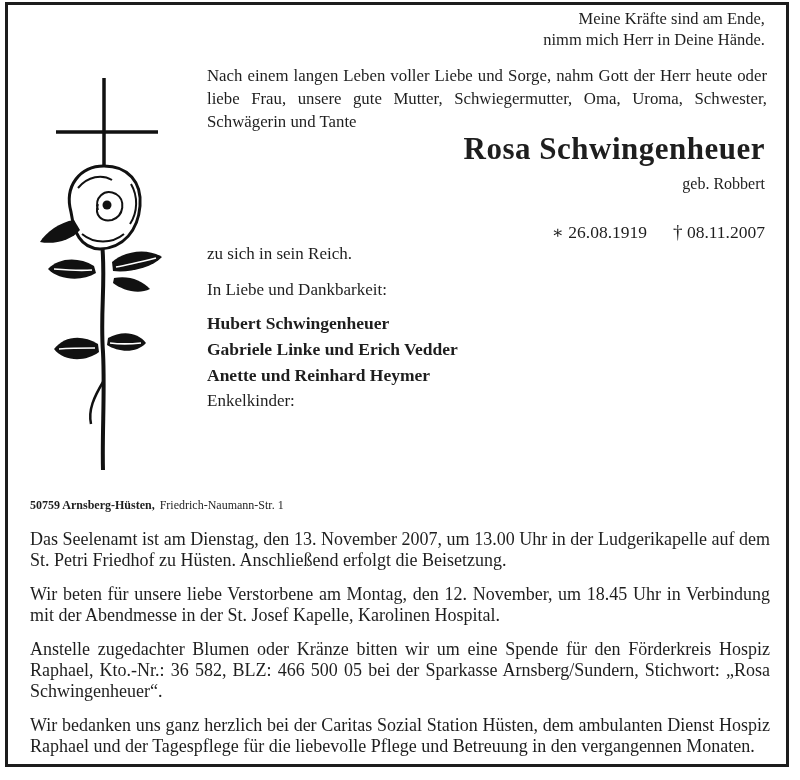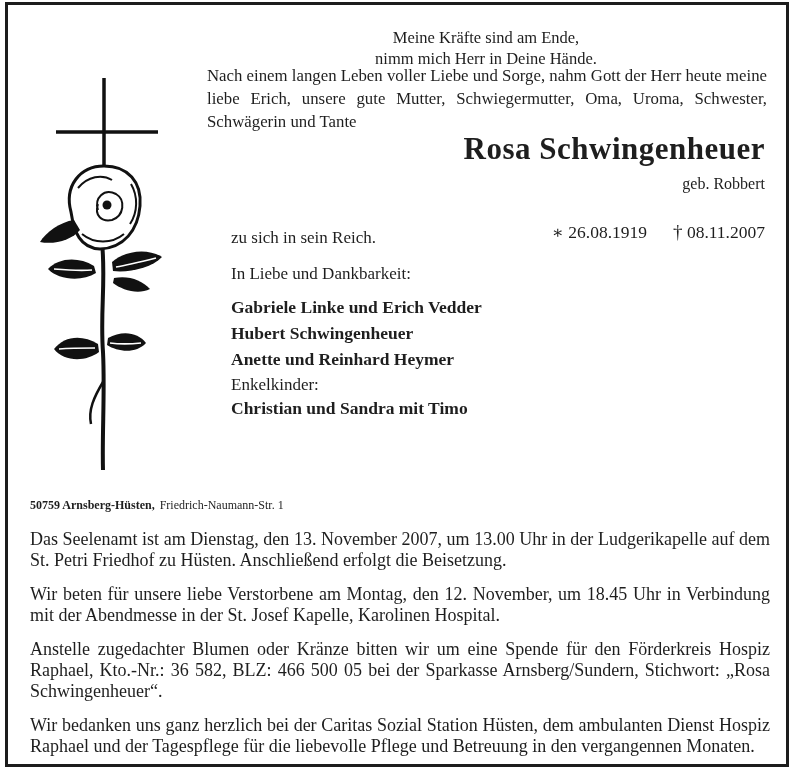--- a/index.html
+++ b/index.html
@@ -7,34 +7,34 @@
     width:800px;height:780px;position:relative;background:#ffffff;
     font-family:"Liberation Serif","DejaVu Serif",serif;
     color:#1e1e1e;overflow:hidden;
   }
   .frame{
     position:absolute;left:5px;top:2px;width:784px;height:765px;
     border:3px solid #1c1c1c;box-sizing:border-box;pointer-events:none;
   }
   .illustration{position:absolute;left:28px;top:52px;width:170px;height:430px;}
   .quote{
-    position:absolute;left:207px;top:27px;width:558px;
-    text-align:center;font-size:16.5px;line-height:21px;
+    position:absolute;left:207px;top:8px;width:558px;
+    text-align:right;font-size:16.5px;line-height:21px;
   }
   .intro{
     position:absolute;left:207px;top:64px;width:560px;margin:0;
     font-size:16.8px;line-height:23px;text-align:justify;
   }
   .name-block{position:absolute;left:207px;top:130px;width:558px;text-align:right;}
   .name{font-size:31px;font-weight:bold;line-height:38px;letter-spacing:.5px;}
   .maiden{font-size:16px;margin-top:7px;}
   .dates{font-size:17.5px;margin-top:28px;}
   .dates .ddate{margin-left:26px;}
   .dates .dsym{font-size:19px;}
-  .family-col{position:absolute;left:207px;top:228px;width:560px;font-size:17px;line-height:20px;margin-left:24px;}
+  .family-col{position:absolute;left:207px;top:244px;width:560px;font-size:17px;line-height:20px;}
   .family-col .dank{margin-top:16px;}
   .family-col .mourners{margin-top:10px;}
   .bold-line{font-weight:bold;font-size:17.5px;line-height:26px;}
   .grandkids-label{margin-top:2px;line-height:22px;}
   .gk .bold-line{line-height:25px;}
   .relatives{margin-top:1px;}
   .address{position:absolute;left:30px;top:498px;width:740px;font-size:12px;}
   .address .b{font-weight:bold;}
   .address .rest{margin-left:5px;}
   .paragraphs{position:absolute;left:30px;top:528px;width:740px;}
@@ -77,41 +77,40 @@
         <path d="M113 291 C 103 292, 90 292, 82 291" stroke="#fff" stroke-width="1.6" fill="none"></path>
       </g>
     </svg>
   </div>
 
   <div class="quote">
     <div>Meine Kräfte sind am Ende,</div>
     <div>nimm mich Herr in Deine Hände.</div>
   </div>
 
-  <p class="intro">Nach einem langen Leben voller Liebe und Sorge, nahm Gott der Herr heute meine liebe Erich, unsere gute Mutter, Schwiegermutter, Oma, Uroma, Schwester, Schwägerin und Tante</p>
+  <p class="intro">Nach einem langen Leben voller Liebe und Sorge, nahm Gott der Herr heute oder liebe Frau, unsere gute Mutter, Schwiegermutter, Oma, Uroma, Schwester, Schwägerin und Tante</p>
 
   <div class="name-block">
     <div class="name">Rosa Schwingenheuer</div>
     <div class="maiden">geb. Robbert</div>
     <div class="dates">
       <span class="bdate"><span class="bsym">∗</span> <span>26.08.1919</span></span><span class="ddate"><span class="dsym">†</span> <span>08.11.2007</span></span>
     </div>
   </div>
 
   <div class="family-col">
     <div class="closing">zu sich in sein Reich.</div>
     <div class="dank">In Liebe und Dankbarkeit:</div>
     <div class="mourners">
+      <div class="bold-line">Hubert Schwingenheuer</div>
       <div class="bold-line">Gabriele Linke und Erich Vedder</div>
-      <div class="bold-line">Hubert Schwingenheuer</div>
       <div class="bold-line">Anette und Reinhard Heymer</div>
     </div>
     <div class="grandkids-label">Enkelkinder:</div>
     <div class="gk">
-      <div class="bold-line">Christian und Sandra mit Timo</div>
     </div>
   </div>
 
   <div class="address">
     <span class="b">50759 Arnsberg-Hüsten,</span><span class="rest">Friedrich-Naumann-Str. 1</span>
   </div>
 
   <div class="paragraphs">
     <p>Das Seelenamt ist am Dienstag, den 13. November 2007, um 13.00 Uhr in der Ludgerikapelle auf dem St. Petri Friedhof zu Hüsten. Anschließend erfolgt die Beisetzung.</p>
     <p>Wir beten für unsere liebe Verstorbene am Montag, den 12. November, um 18.45 Uhr in Verbindung mit der Abendmesse in der St. Josef Kapelle, Karolinen Hospital.</p>

